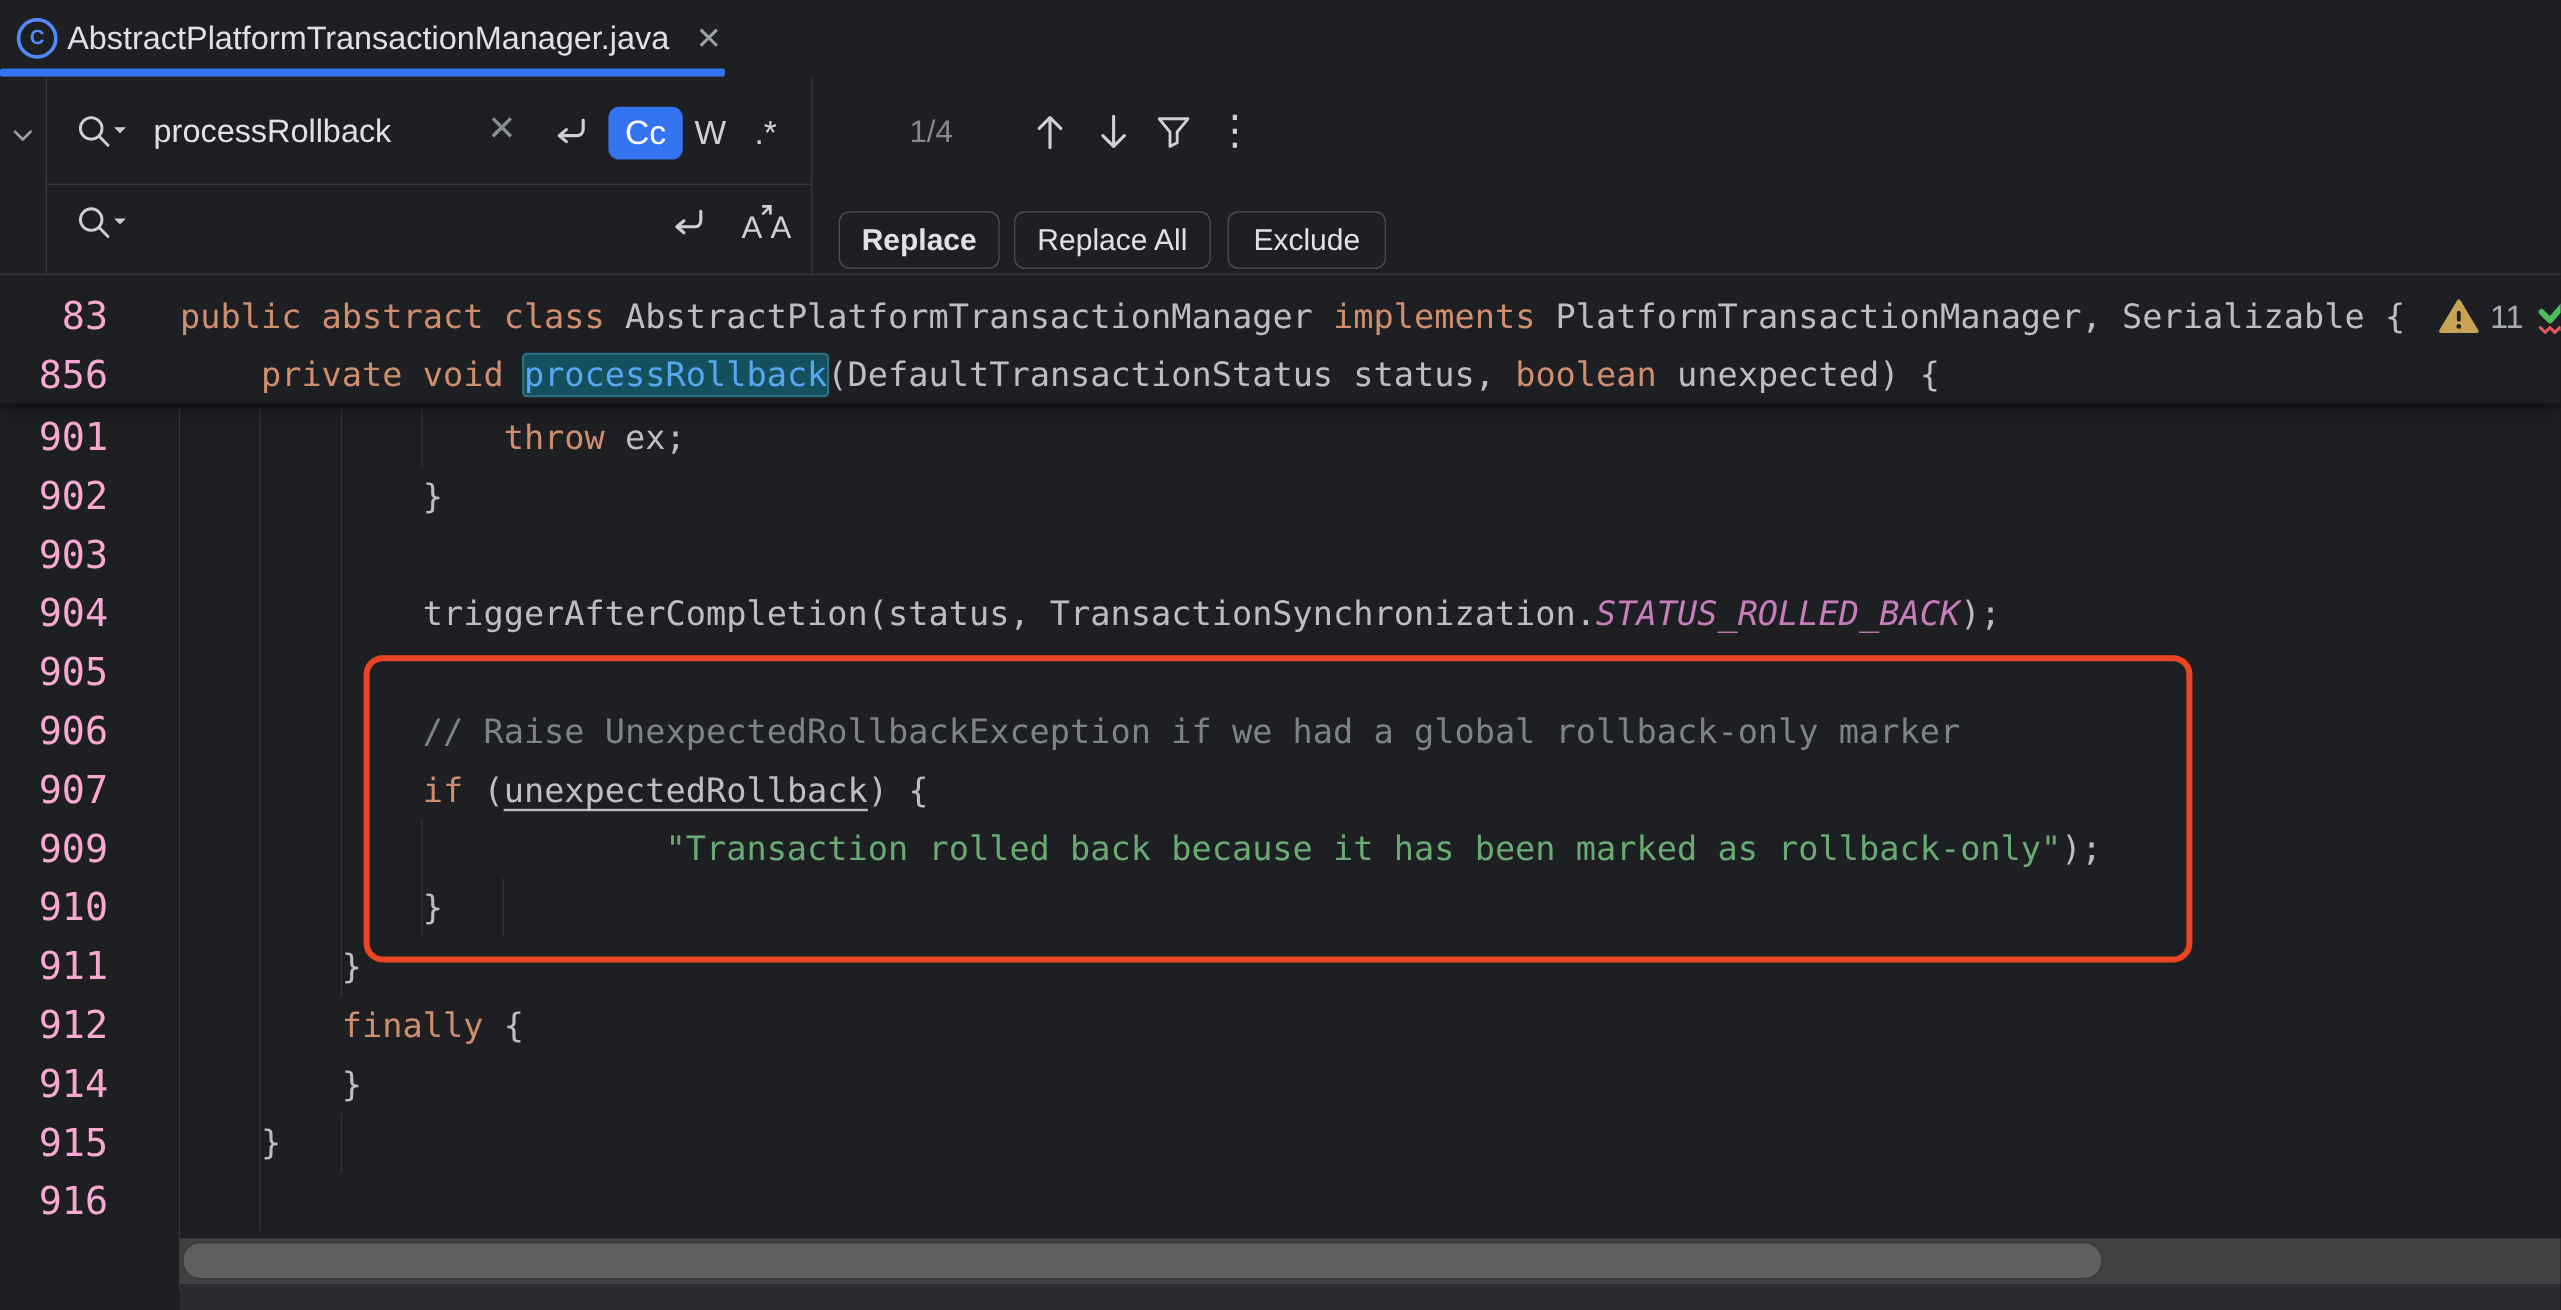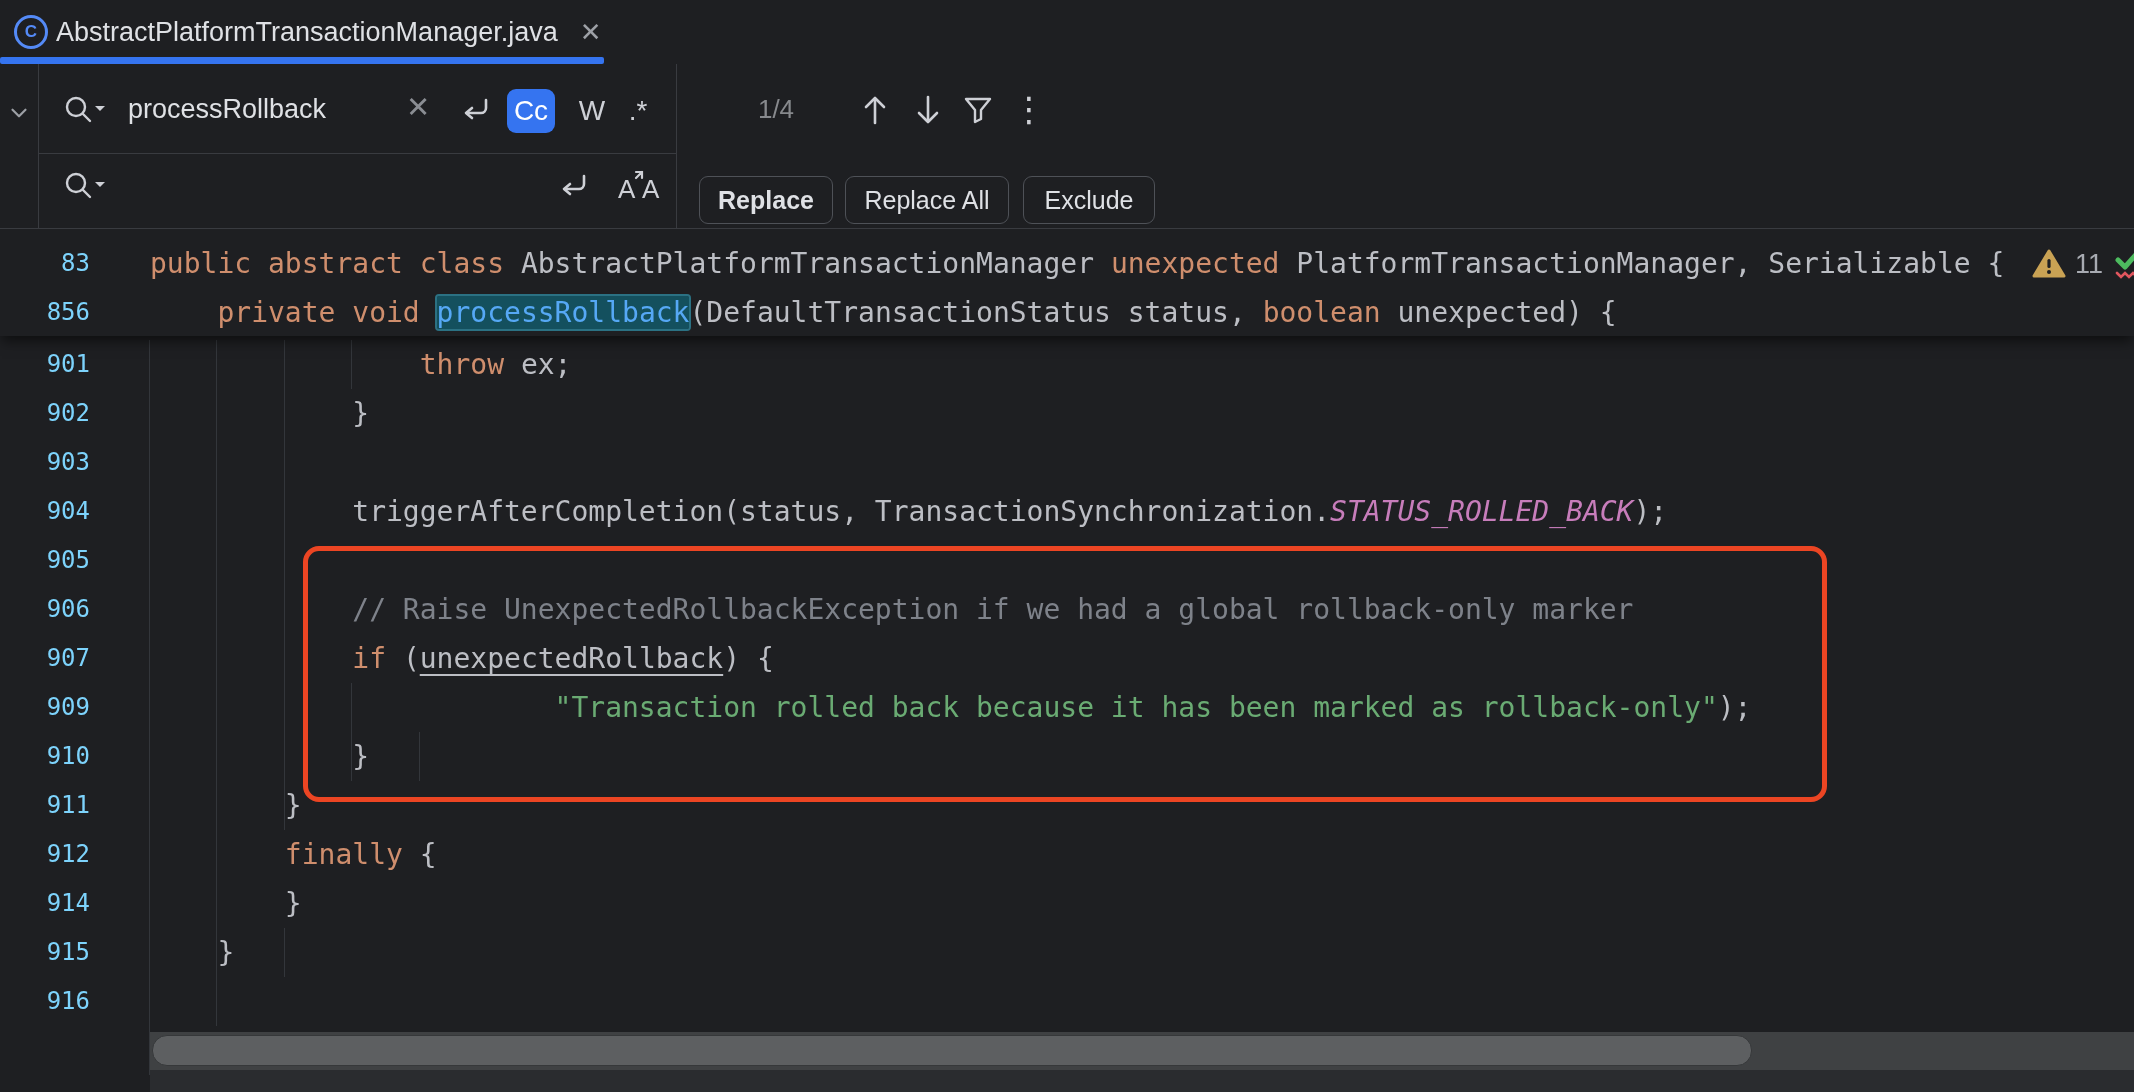--- a/index.html
+++ b/index.html
@@ -22,42 +22,42 @@
   .fp-rowdiv{position:absolute;left:39px;top:89px;width:637px;height:1px;background:#393B40;}
   .fp-vdiv{position:absolute;left:676px;top:0;height:164px;width:1px;background:#393B40;}
   .icon{color:#CED0D6;display:inline-block;}
   .fp-search-icon{position:absolute;left:62px;top:30px;}
   .fp-query{position:absolute;left:128px;top:0;height:90px;line-height:90px;font-size:27px;color:#DFE1E5;white-space:pre;}
   .fp-clear{position:absolute;left:406px;top:26px;font-size:29px;color:#8A8D93;}
   .fp-nl1{position:absolute;left:458px;top:28px;}
   .toggle{position:absolute;top:25px;height:44px;border-radius:9px;display:flex;align-items:center;justify-content:center;
           font-size:28px;color:#CED0D6;}
   .toggle.active{background:#3574F0;color:#FFFFFF;}
-  .tgl-cc{left:507px;width:48px;}
+  .tgl-cc{left:507px;width:62px;}
   .tgl-w{left:569px;width:46px;}
   .tgl-re{left:615px;width:46px;}
   .fp-counter{position:absolute;left:716px;top:0;width:120px;height:90px;line-height:90px;text-align:center;font-size:26px;color:#87898D;}
   .fp-up{position:absolute;left:858px;top:28px;}
   .fp-down{position:absolute;left:911px;top:28px;}
   .fp-filter{position:absolute;left:960px;top:28px;}
   .fp-kebab{position:absolute;left:1012px;top:16px;font-size:34px;letter-spacing:0;color:#CED0D6;line-height:58px;}
   .fp-replace-icon{position:absolute;left:62px;top:106px;}
   .fp-replace-value{position:absolute;left:128px;top:90px;height:74px;line-height:74px;font-size:27px;color:#DFE1E5;}
   .fp-nl2{position:absolute;left:556px;top:104px;}
   .fp-preserve{position:absolute;left:616px;top:102px;}
   .btn{position:absolute;top:112px;height:48px;box-sizing:border-box;border:1px solid #4E5157;border-radius:9px;
        background:transparent;color:#DFE1E5;font-size:25px;display:flex;align-items:center;justify-content:center;
        font-family:"Liberation Sans","DejaVu Sans",sans-serif;}
   .btn-replace{left:699px;width:134px;font-weight:bold;}
   .btn-replace-all{left:845px;width:164px;}
   .btn-exclude{left:1023px;width:132px;}
 
   
   .crow{height:49px;line-height:49px;white-space:pre;font-family:"DejaVu Sans Mono",monospace;font-size:28px;}
-  .lnum{display:inline-block;width:90px;text-align:right;color:#7dd3fc;font-size:24px;vertical-align:top;}
+  .lnum{display:inline-block;width:90px;text-align:right;color:#f9a8d4;font-size:32px;vertical-align:top;}
   .ltext{margin-left:60px;}
   .tok-kw{color:#CF8E6D;}
   .tok-plain{color:#BCBEC4;}
   .tok-cmt{color:#7E828A;}
   .tok-str{color:#6AAB73;}
   .tok-const{color:#C77DBB;font-style:italic;}
   .tok-underline{color:#BCBEC4;text-decoration:underline;text-underline-offset:6px;text-decoration-thickness:2px;}
   .tok-match{color:#56A8F5;background:#14505E;outline:2px solid #2B7183;border-radius:2px;}
 
   .sticky{position:absolute;top:228px;left:0;right:0;height:108px;background:#1E1F22;padding-top:11px;box-sizing:border-box;
@@ -177,21 +177,21 @@
   <div class="guide g1"></div>
   <div class="guide g2"></div>
   <div class="guide g3"></div>
   <div class="guide g3b"></div>
   <div class="guide g4a"></div>
   <div class="guide g4b"></div>
   <div class="guide g5"></div>
 
   <div class="sticky">
     <div id="sticky-rows">
-        <div class="crow"><span class="lnum">83</span><span class="ltext"><span class="tok-kw">public abstract class </span><span class="tok-plain">AbstractPlatformTransactionManager </span><span class="tok-kw">unexpected </span><span class="tok-plain">PlatformTransactionManager, Serializable {</span></span></div>
+        <div class="crow"><span class="lnum">83</span><span class="ltext"><span class="tok-kw">public abstract class </span><span class="tok-plain">AbstractPlatformTransactionManager </span><span class="tok-kw">implements </span><span class="tok-plain">PlatformTransactionManager, Serializable {</span></span></div>
         <div class="crow"><span class="lnum">856</span><span class="ltext"><span class="tok-plain">    </span><span class="tok-kw">private void </span><span class="tok-match">processRollback</span><span class="tok-plain">(DefaultTransactionStatus status, </span><span class="tok-kw">boolean </span><span class="tok-plain">unexpected) {</span></span></div>
       </div>
     <div class="inspections">
       <span>
         <svg width="34" height="32" viewBox="0 0 34 32">
           <path d="M17 3 L32 28 H2 Z" fill="#C9A254" stroke="#C9A254" stroke-width="3" stroke-linejoin="round"></path>
           <rect x="15.4" y="11" width="3.2" height="9" rx="1.6" fill="#1E1F22"></rect>
           <circle cx="17" cy="24" r="2" fill="#1E1F22"></circle>
         </svg>
       </span>

